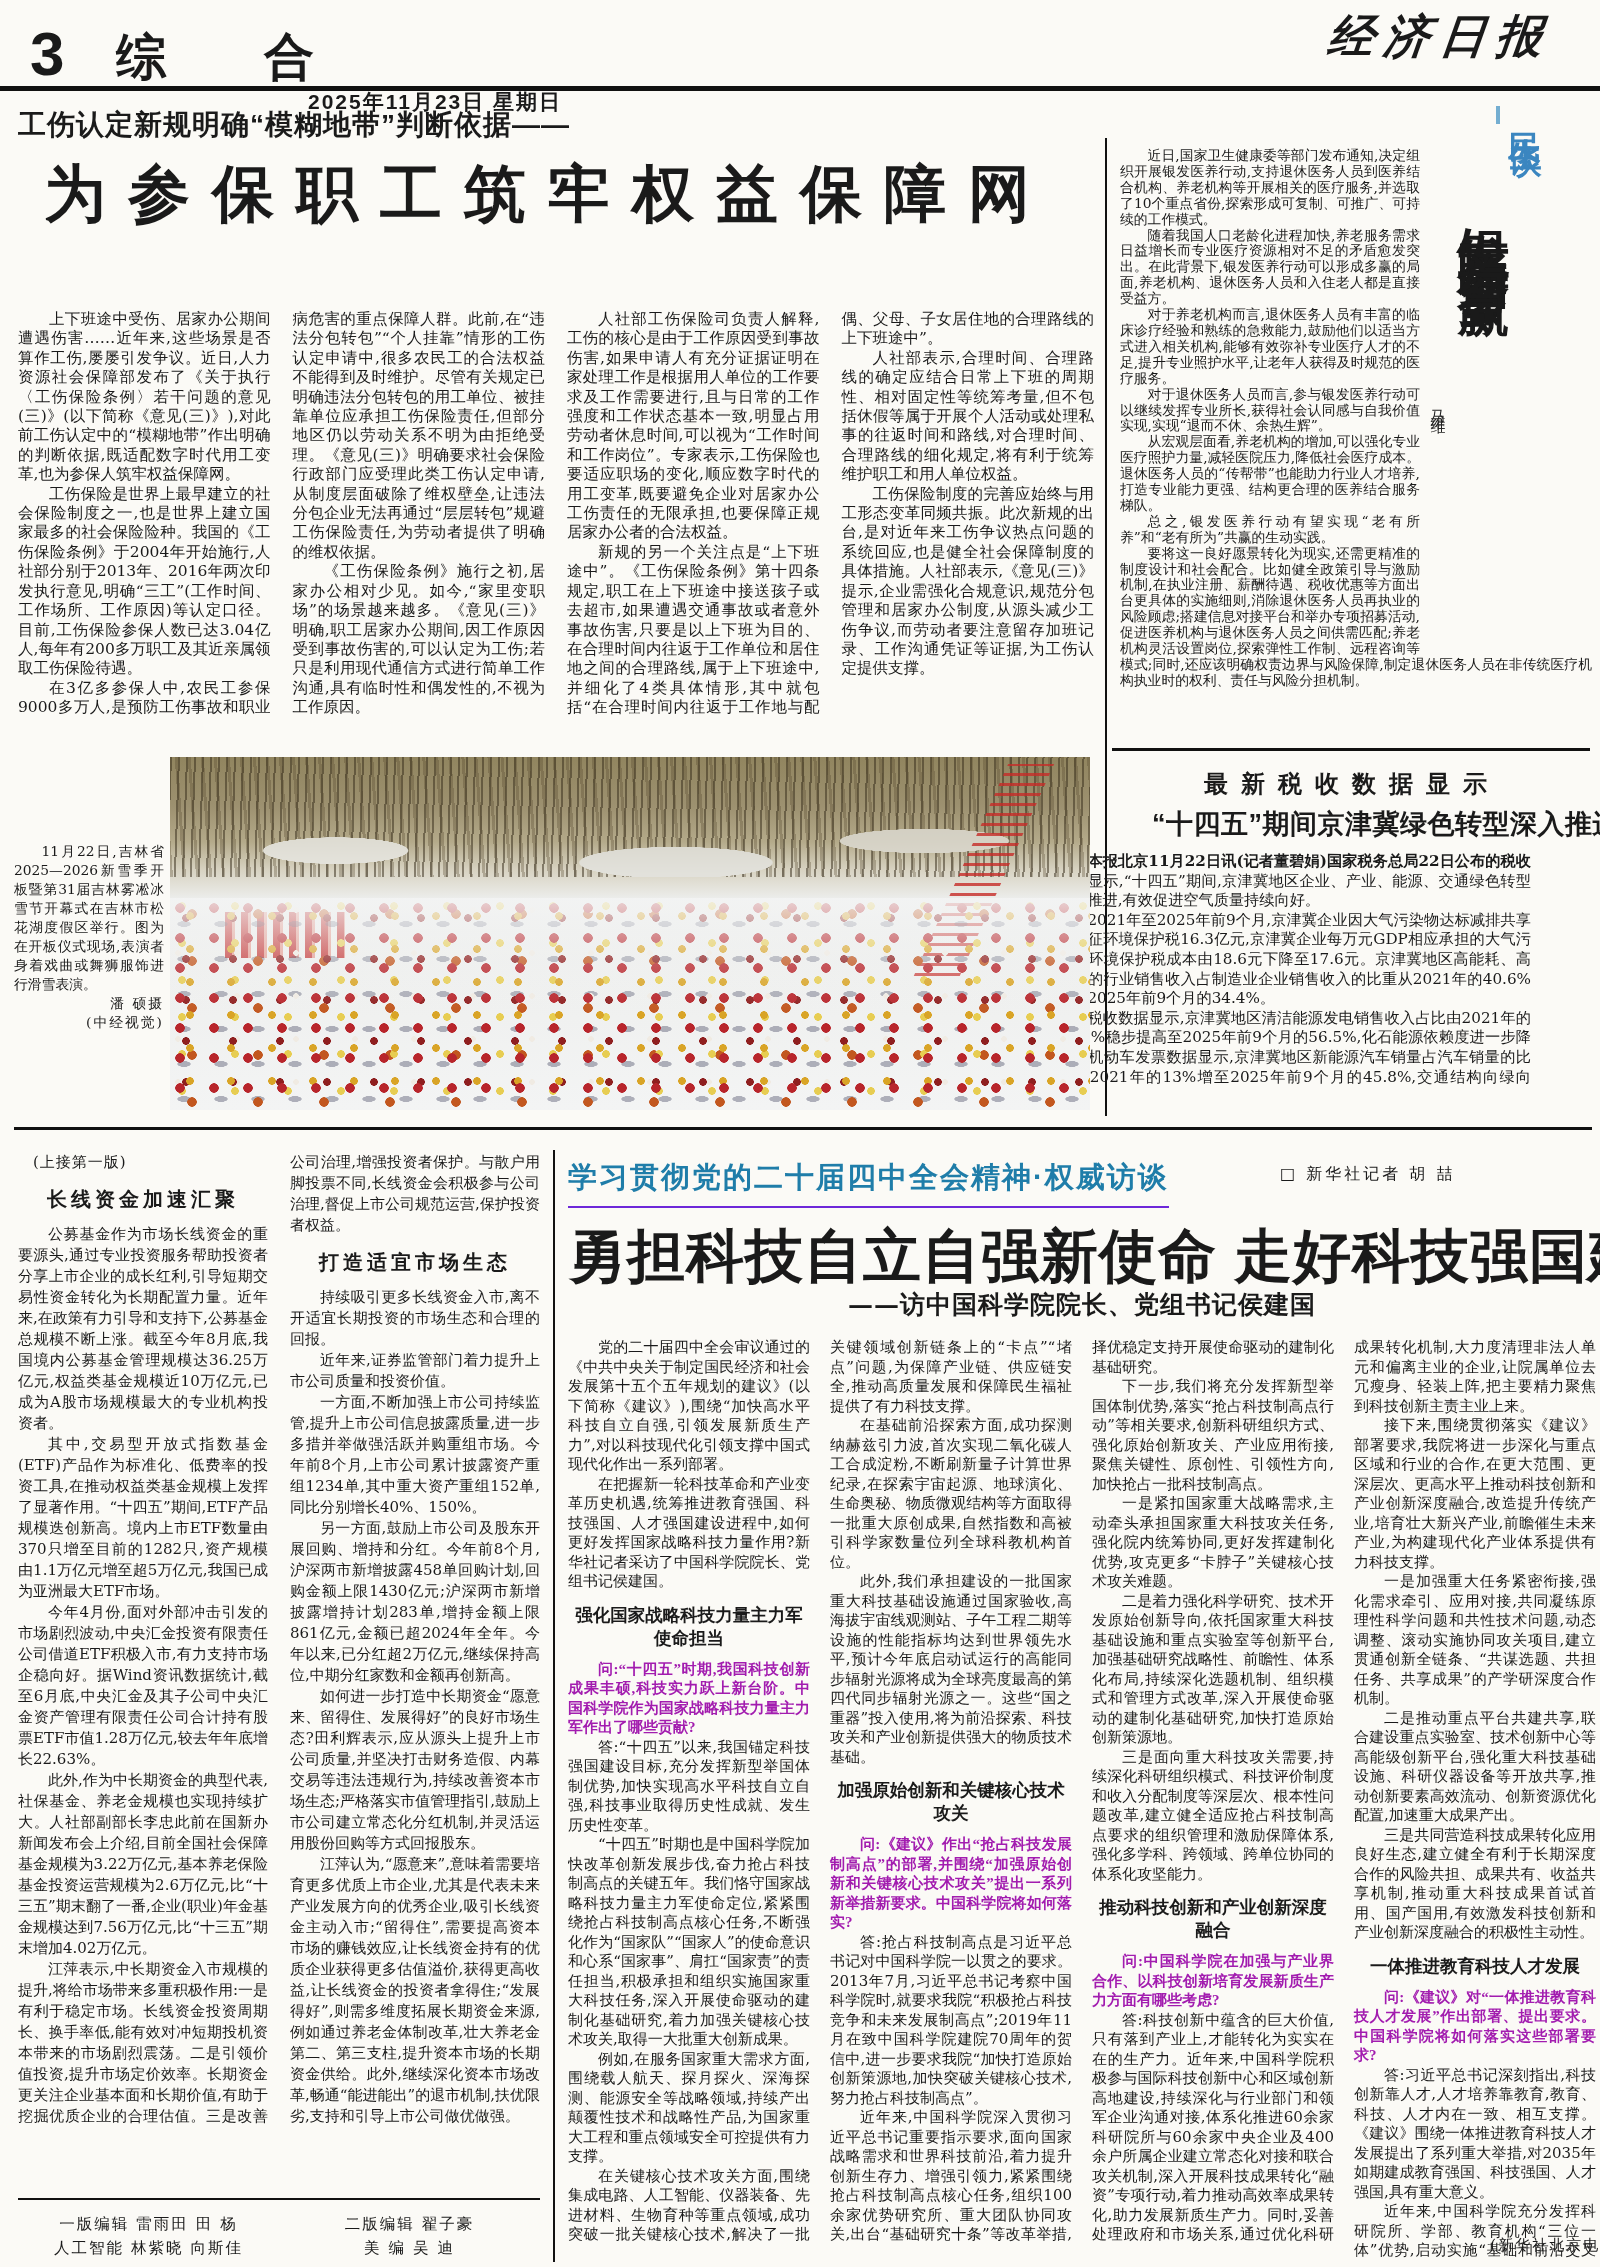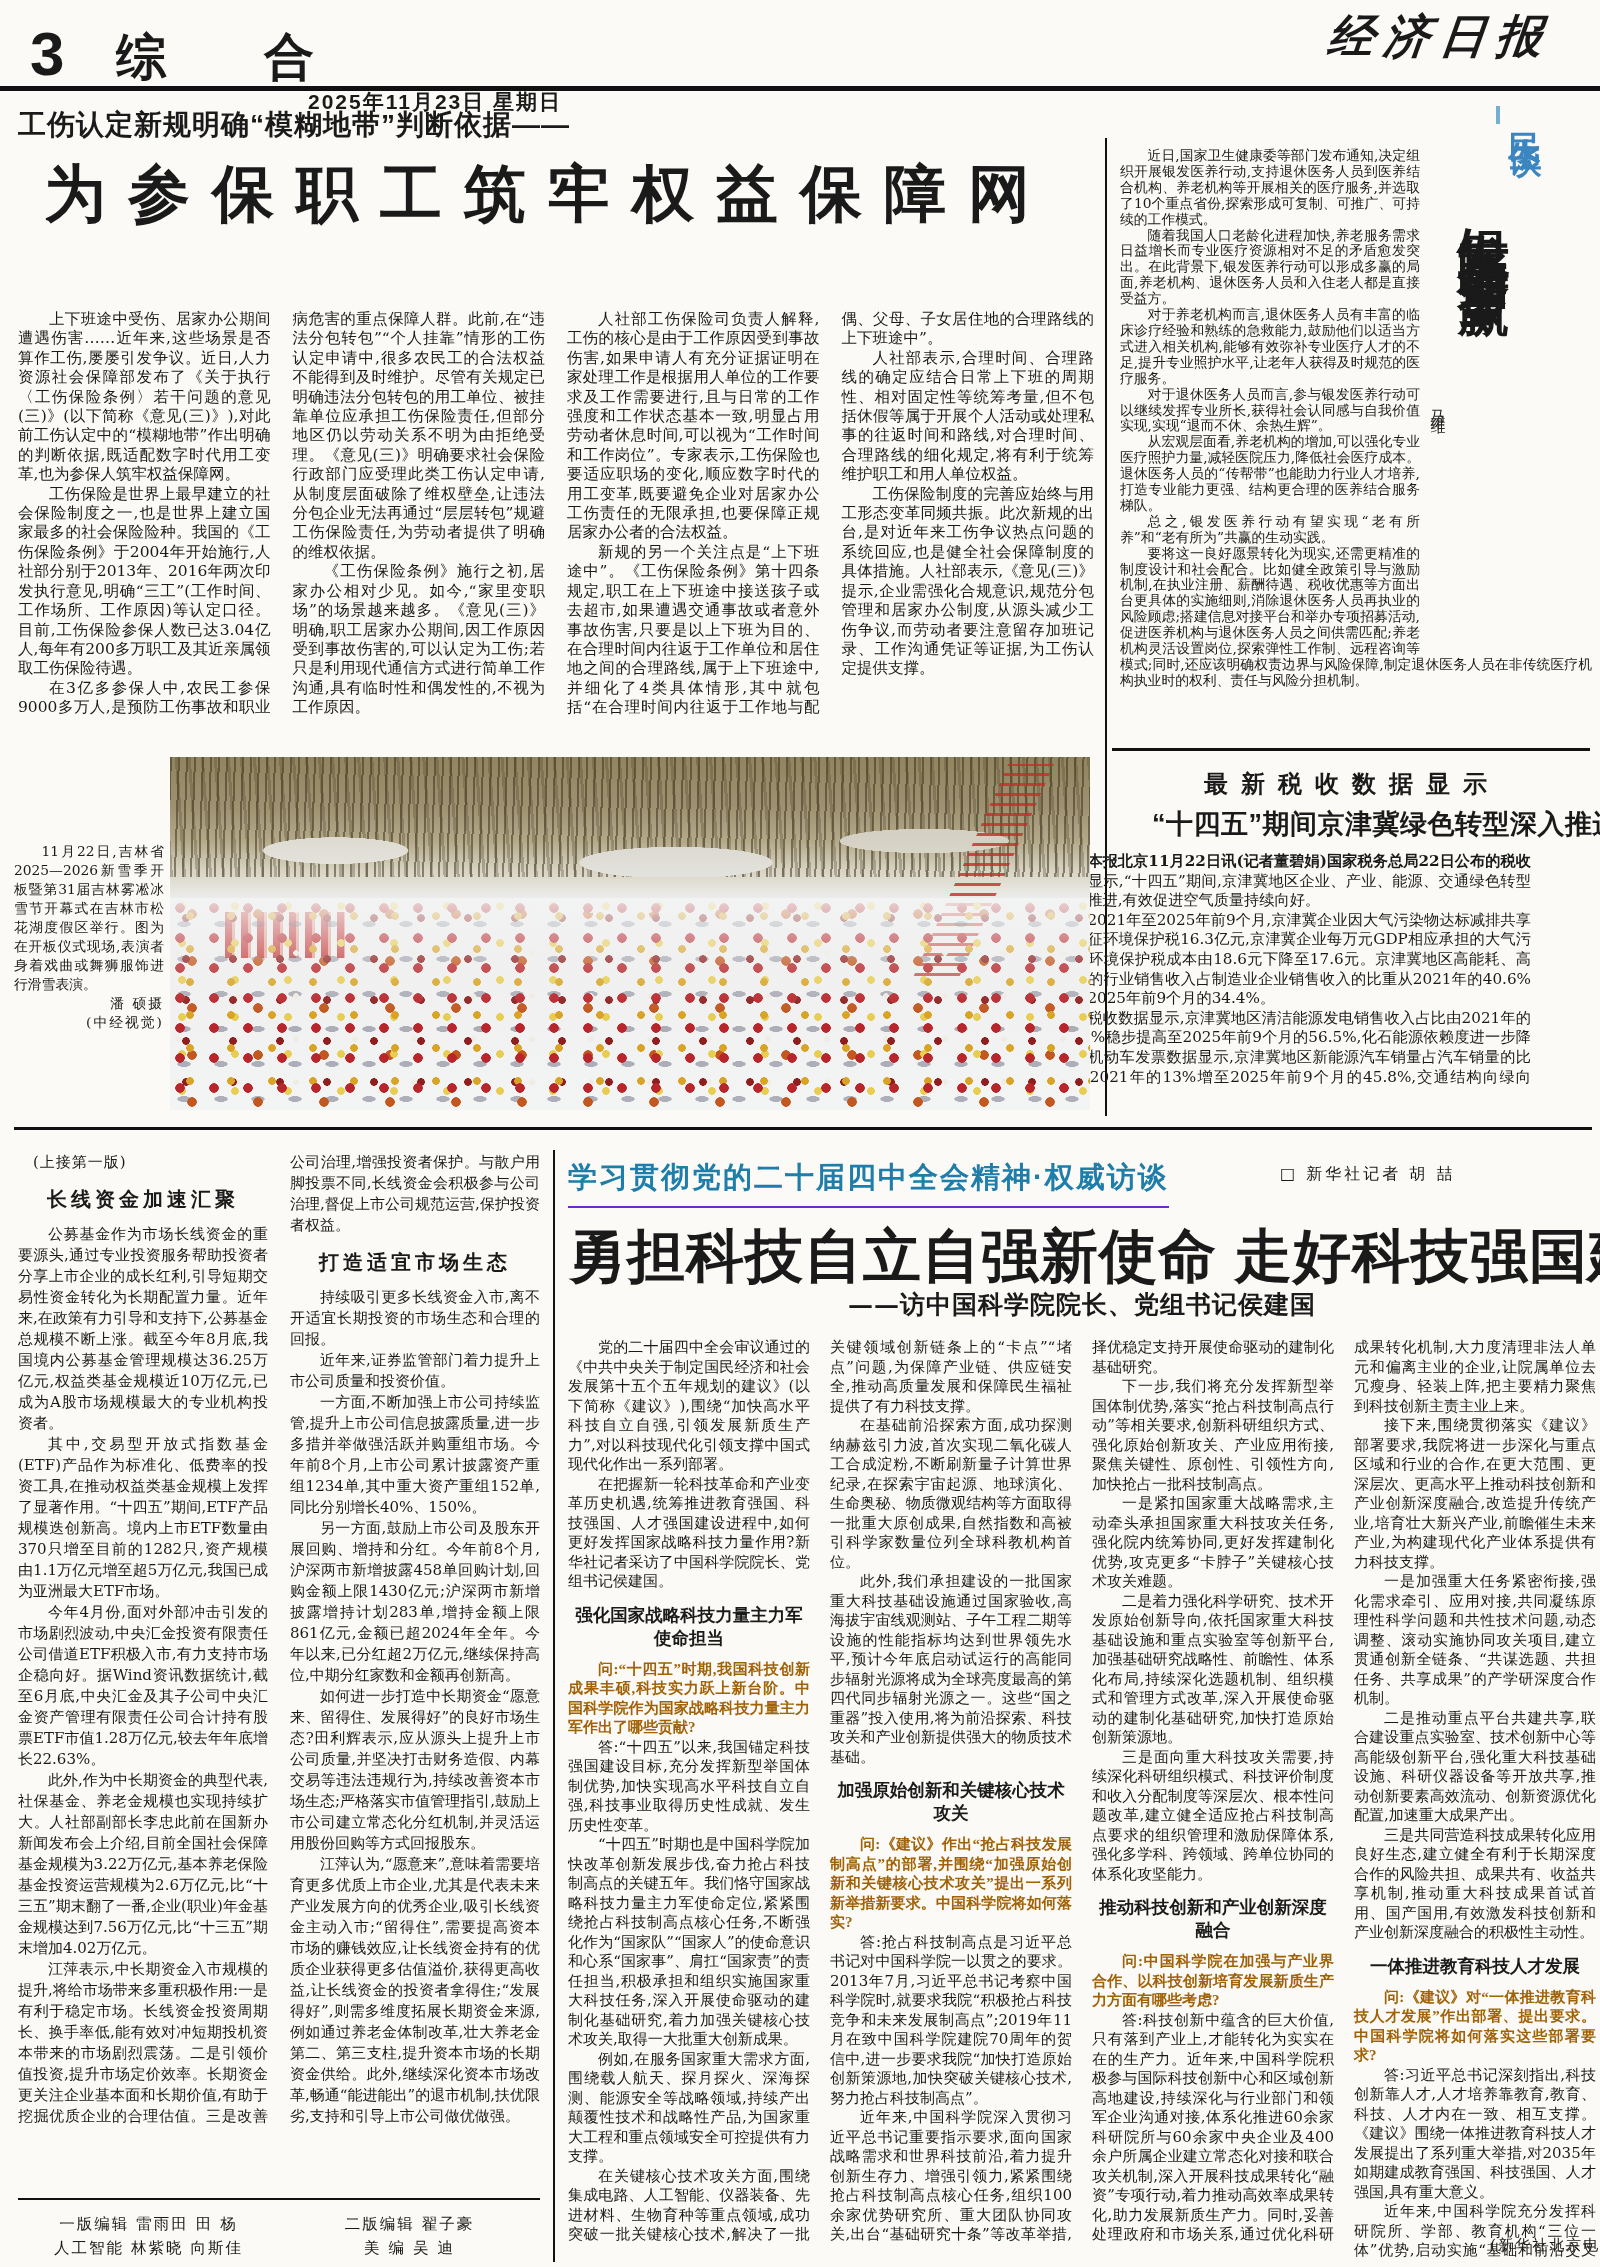--- a/index.html
+++ b/index.html
@@ -91,21 +91,21 @@
   #vdiv-bottom{left:553px;top:1150px;width:2px;height:1112px;}
   #iv-banner{left:568px;top:1158px;font-family:"Liberation Sans",sans-serif;font-size:29px;font-weight:900;
              color:#1f7da9;border-bottom:2px solid #6d28d9;padding-bottom:8px;letter-spacing:2px;}
   #iv-byline{left:1280px;top:1164px;width:310px;font-size:16px;letter-spacing:3px;}
   #iv-head{left:568px;top:1218px;width:1028px;text-align:center;font-family:"Liberation Sans",sans-serif;
            font-size:58px;font-weight:900;letter-spacing:1px;white-space:nowrap;}
   #iv-sub{left:568px;top:1288px;width:1028px;text-align:center;font-size:25px;font-weight:bold;letter-spacing:1px;}
   #iv-body{left:568px;top:1338px;width:1028px;height:924px;column-count:4;column-gap:20px;
            font-size:15px;line-height:19.5px;overflow:hidden;}
   #iv-body h3.sub{font-size:17.5px;line-height:23px;margin:12px 0 10px;}
-  #iv-body p.q{font-family:"Liberation Serif",serif;font-weight:bold;color:#a16207;}
+  #iv-body p.q{font-family:"Liberation Serif",serif;font-weight:bold;color:#a21caf;}
   #iv-ending{left:1388px;top:2236px;width:220px;text-align:right;font-size:15px;letter-spacing:2px;}
 </style>
 </head>
 <body>
 
 <div id="page">
 
   <div class="abs" id="pageno">3</div>
   <div class="abs" id="section">综  合</div>
   <div class="abs" id="mdate">2025年11月23日  星期日</div>

